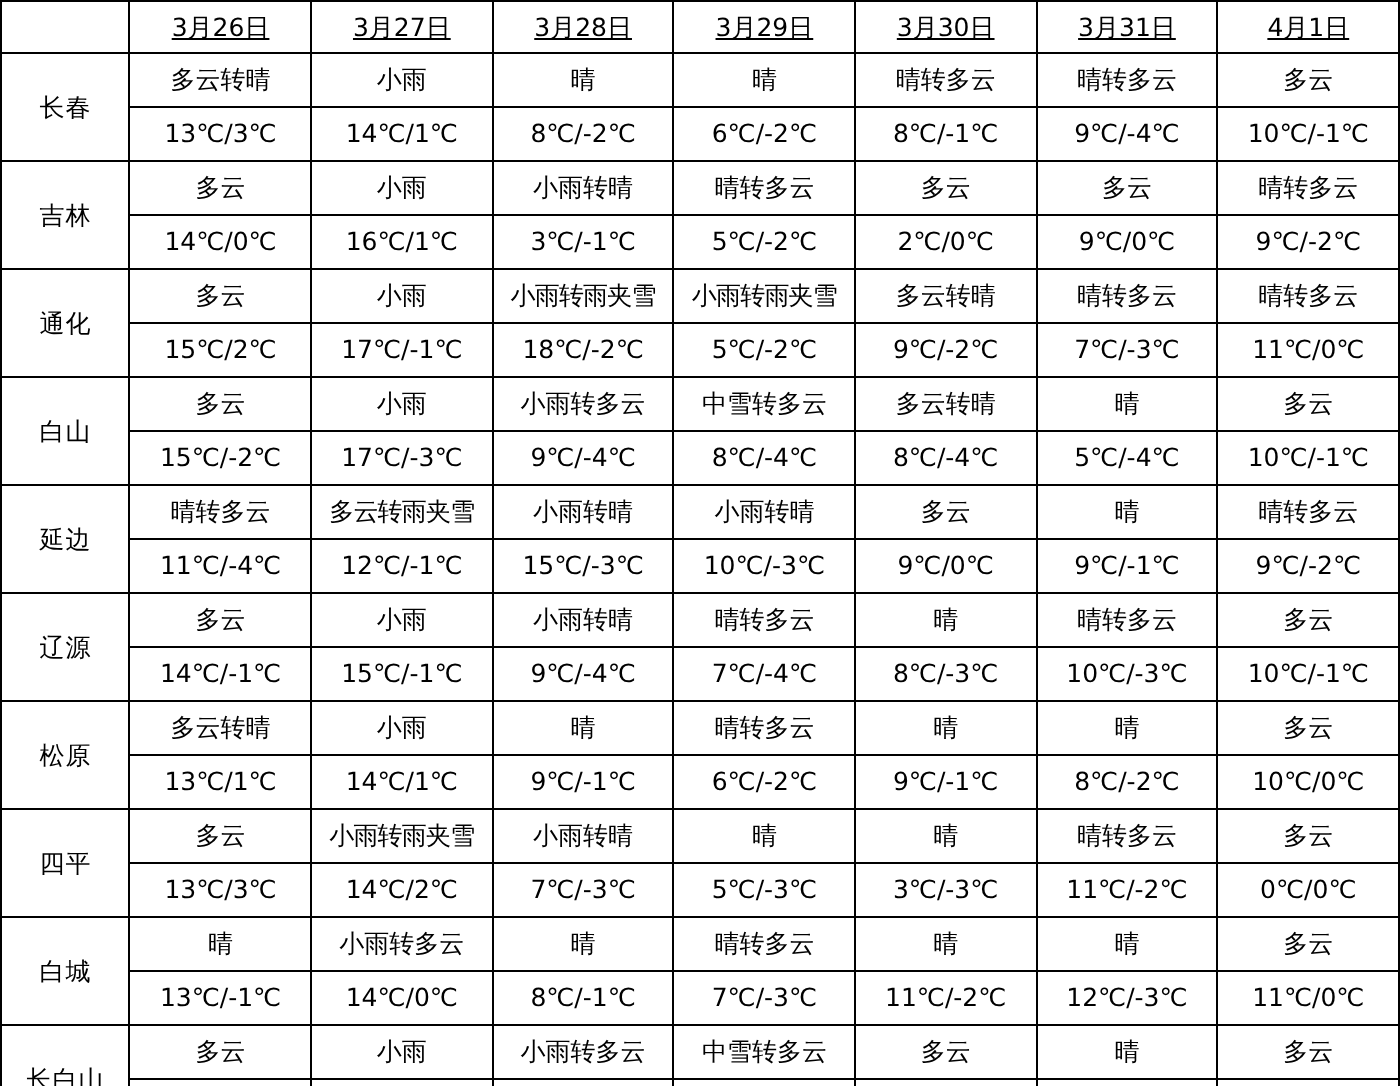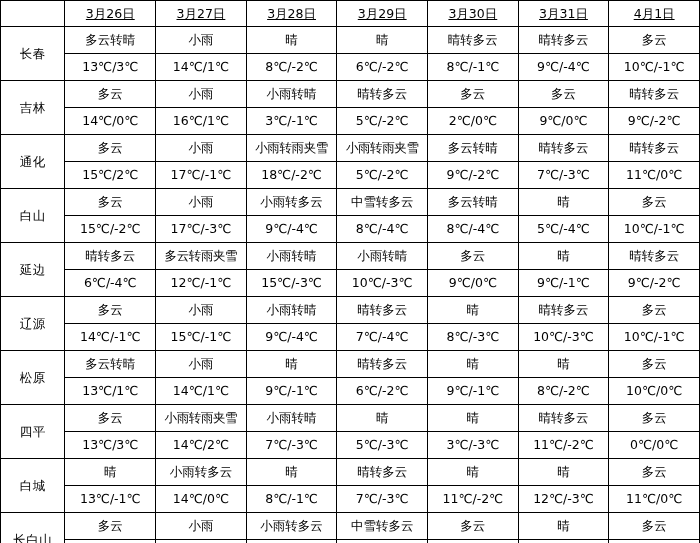--- a/index.html
+++ b/index.html
@@ -169,21 +169,21 @@
       <td class="city-cell" rowspan="2">延边</td>
       <td class="cond-cell">晴转多云</td>
       <td class="cond-cell tight">多云转雨夹雪</td>
       <td class="cond-cell">小雨转晴</td>
       <td class="cond-cell">小雨转晴</td>
       <td class="cond-cell">多云</td>
       <td class="cond-cell">晴</td>
       <td class="cond-cell">晴转多云</td>
     </tr>
     <tr>
-      <td class="temp-cell">6℃/-4℃</td>
+      <td class="temp-cell">11℃/-4℃</td>
       <td class="temp-cell">12℃/-1℃</td>
       <td class="temp-cell">15℃/-3℃</td>
       <td class="temp-cell">10℃/-3℃</td>
       <td class="temp-cell">9℃/0℃</td>
       <td class="temp-cell">9℃/-1℃</td>
       <td class="temp-cell">9℃/-2℃</td>
     </tr>
 
     <tr>
       <td class="city-cell" rowspan="2">辽源</td>

